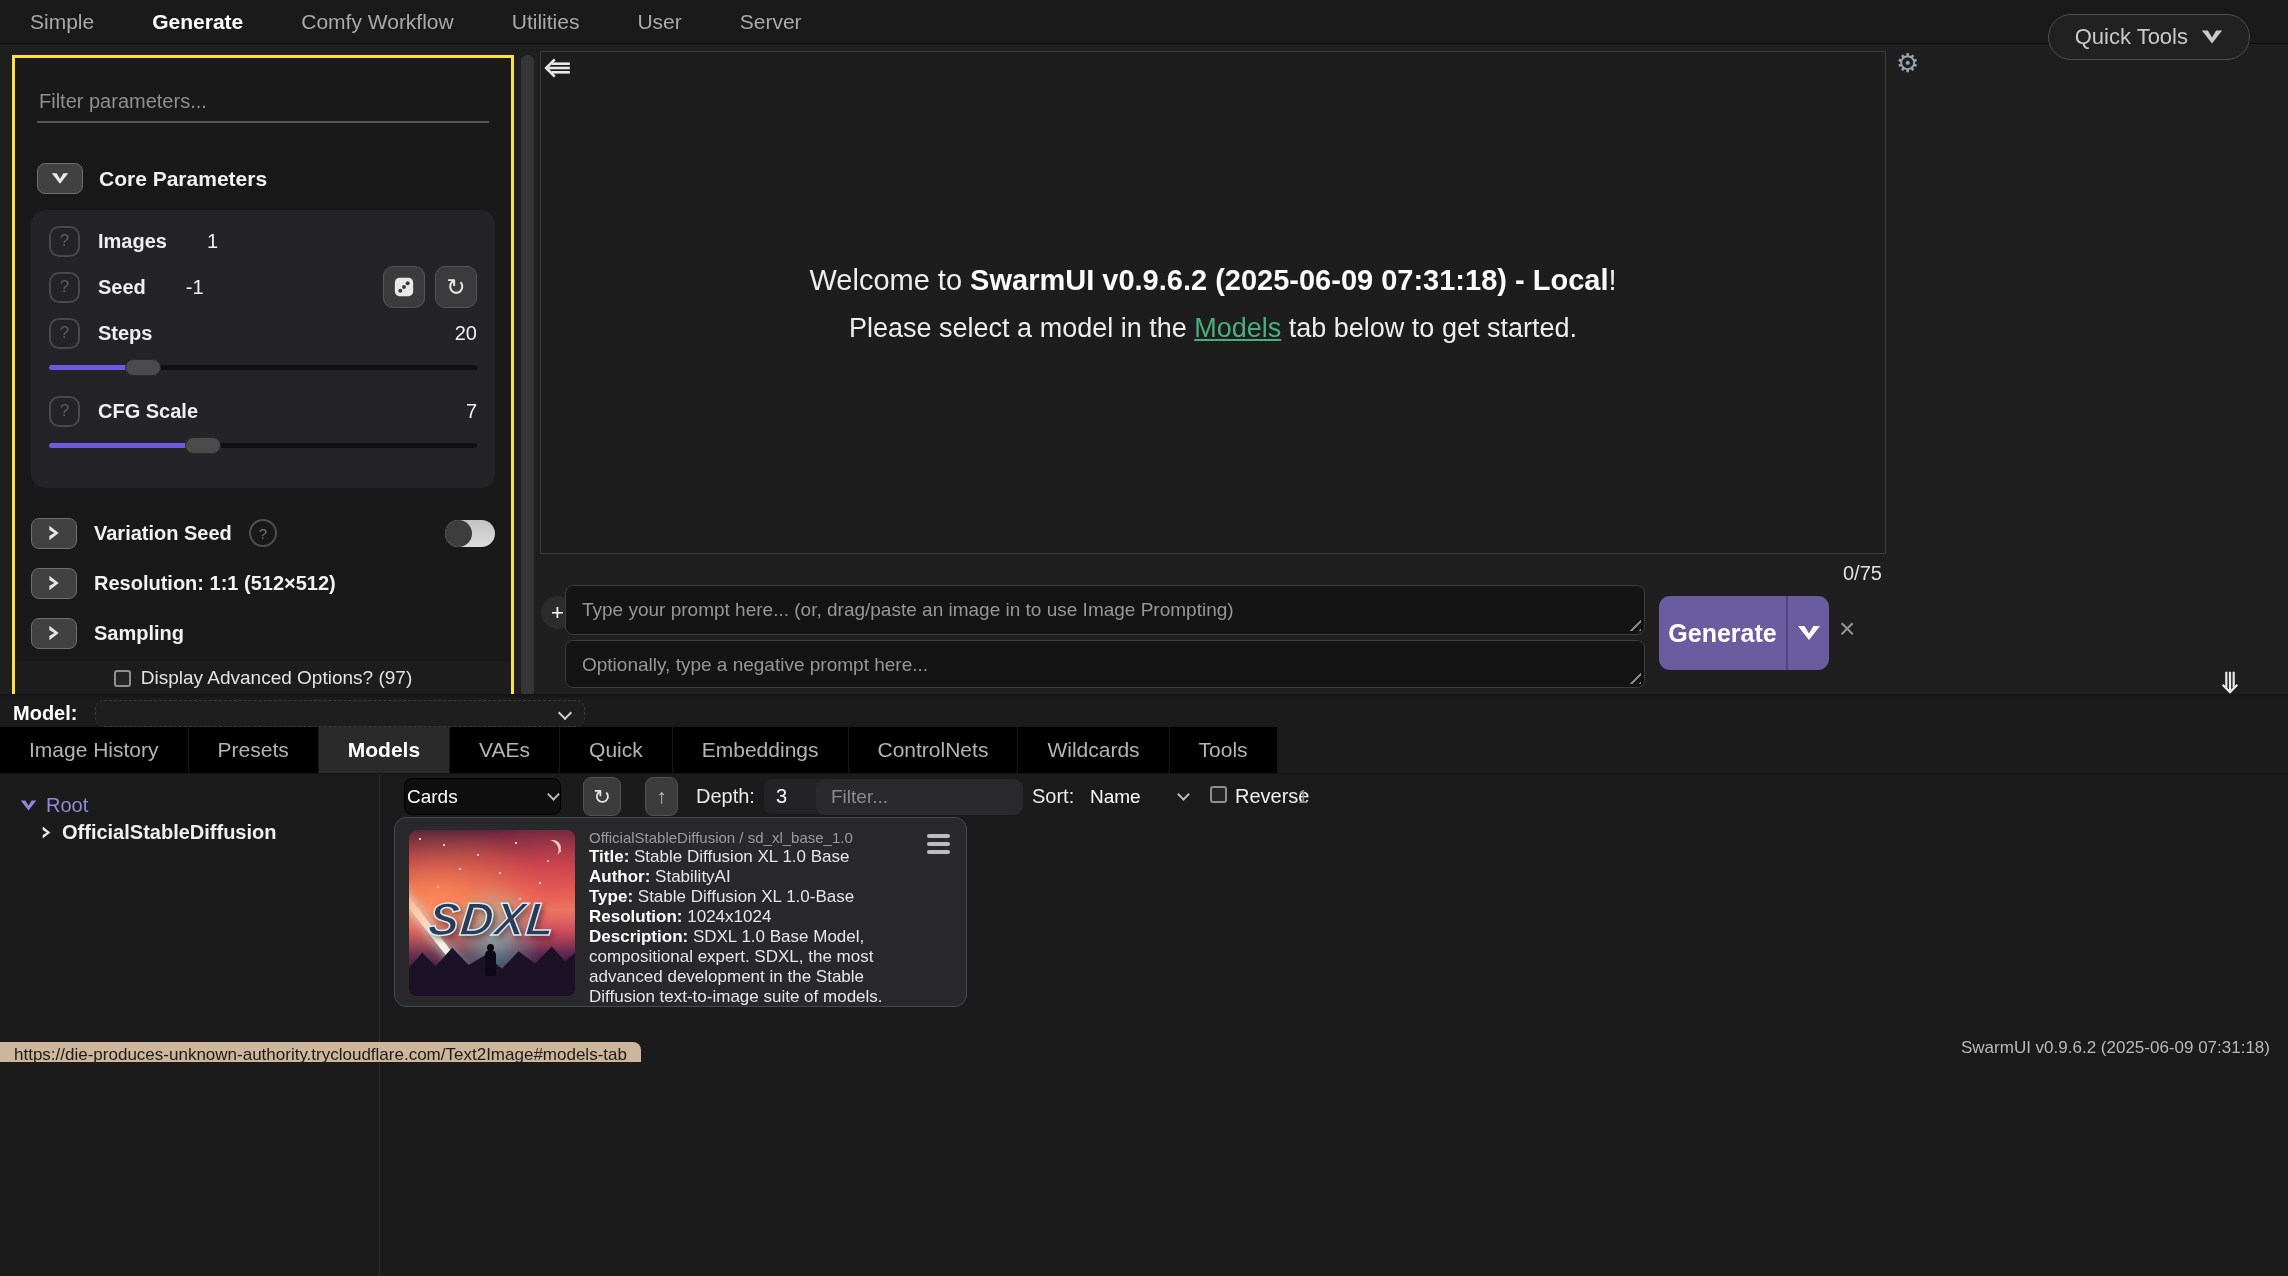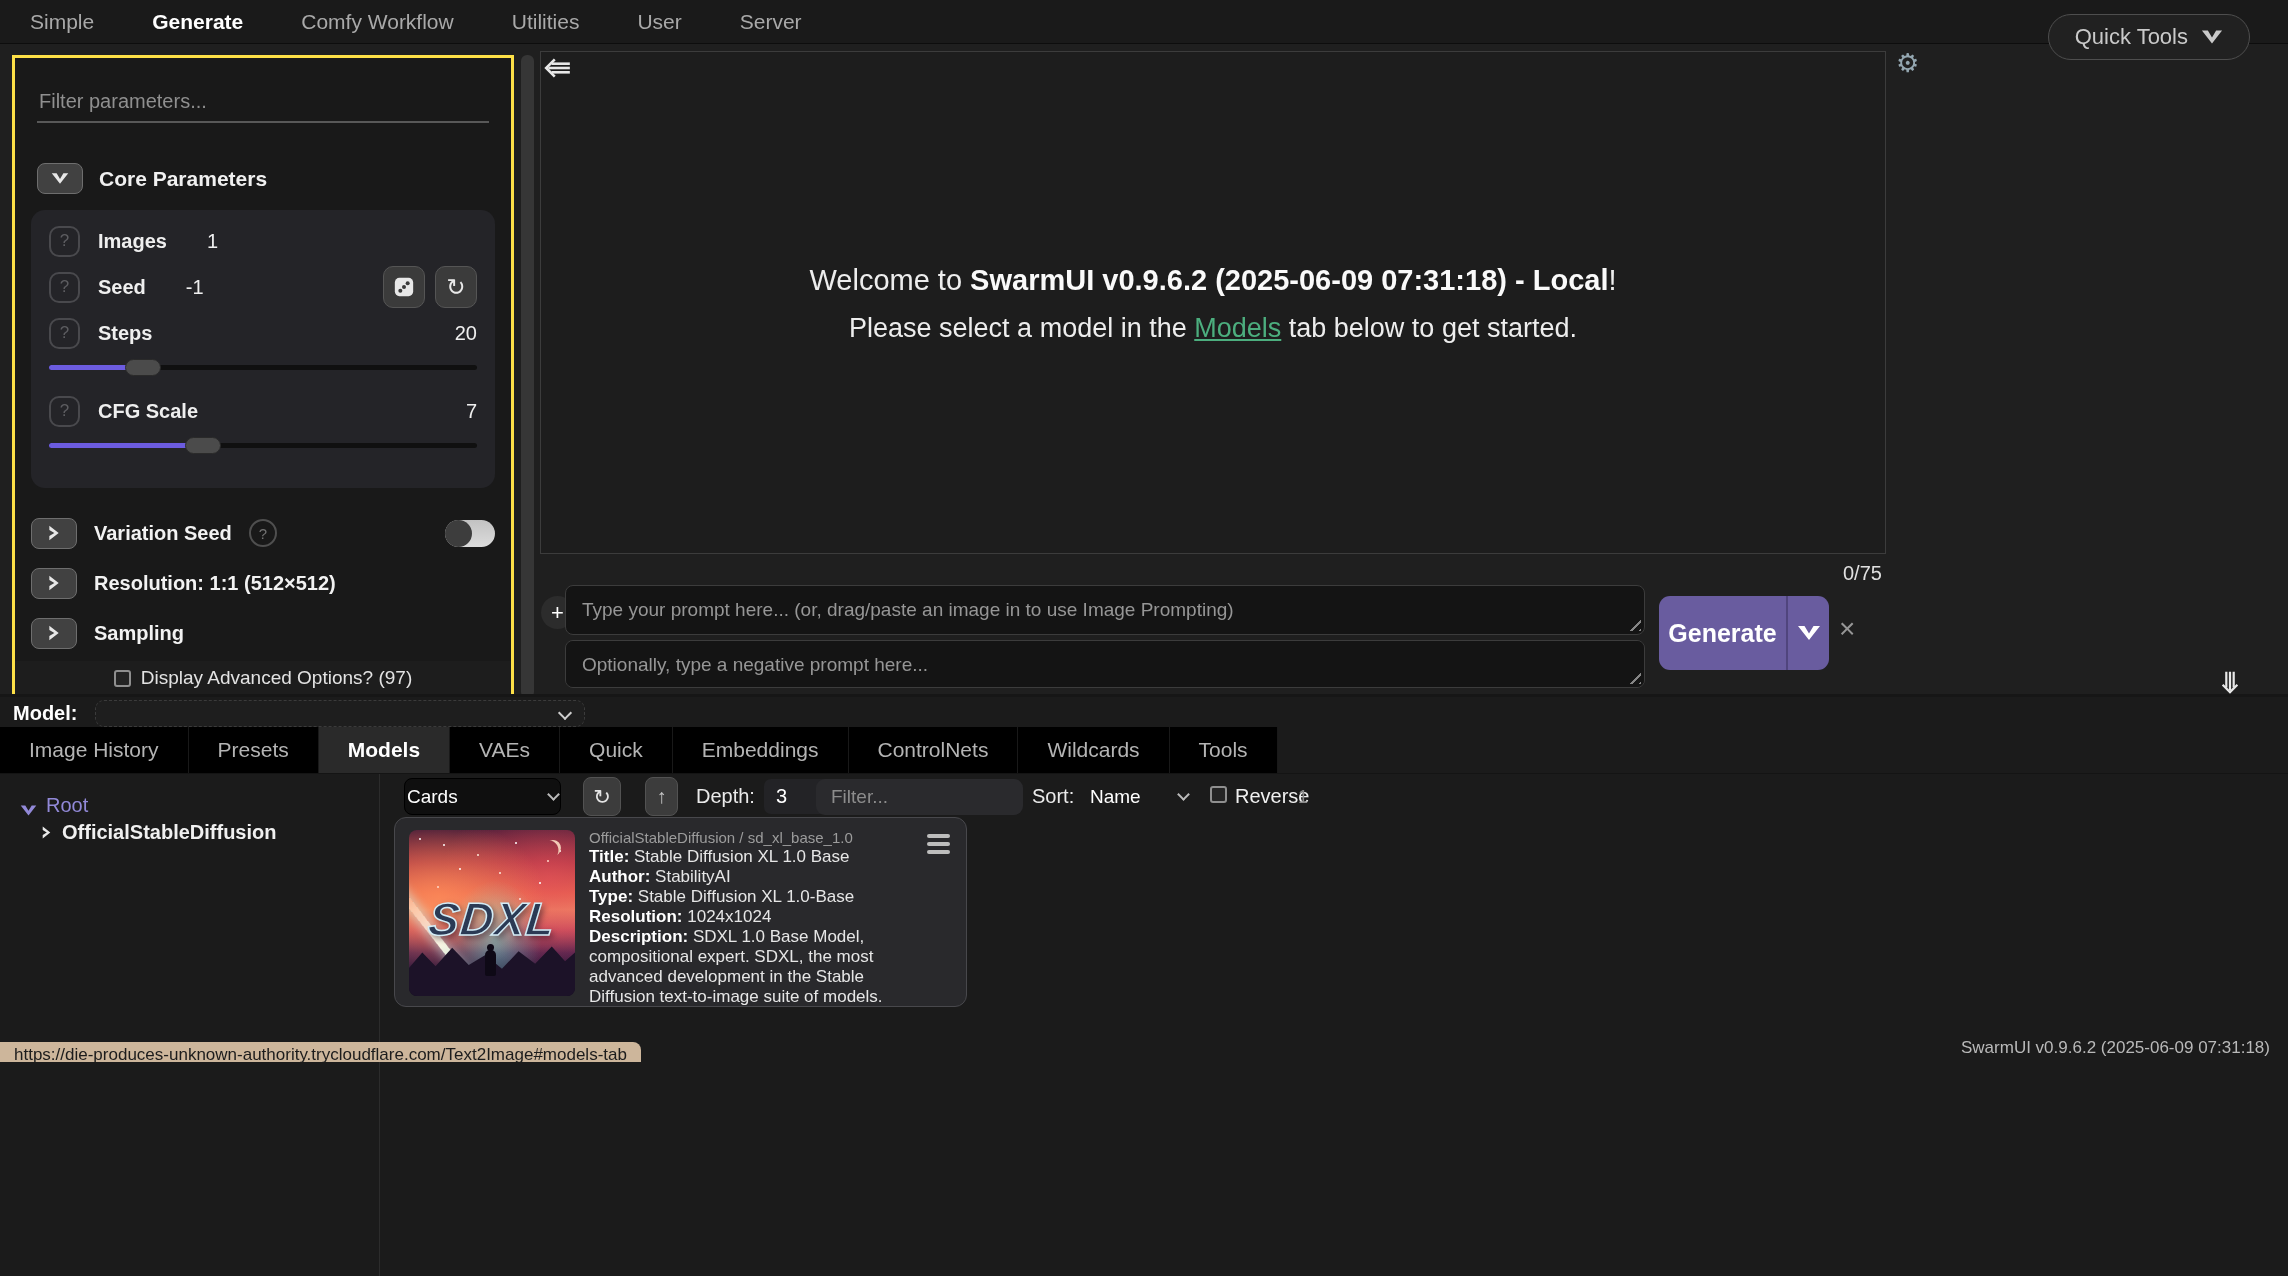--- a/index.html
+++ b/index.html
@@ -106,21 +106,21 @@
     border:1px dashed #3b3b3b; border-radius:9px; background:#1e1e1e; }
   .model-select .chev { position:absolute; right:14px; top:7px; width:10px; height:10px;
     border-right:2px solid #cfcfcf; border-bottom:2px solid #cfcfcf; transform:rotate(45deg); }
   .tabbar { position:absolute; left:0; top:30px; width:100%; height:47px; display:flex;
     border-bottom:1px solid #141414; }
   .tab { padding:0 29px; line-height:46px; font-size:21px; color:#b4b4b4; background:#000000;
     border-right:1px solid #191919; white-space:nowrap; }
   .tab.active { color:#fff; font-weight:bold; background:#2a2a2a; }
   .tree-panel { position:absolute; left:0; top:77px; width:380px; bottom:0; background:#1b1b1b;
     border-right:1px solid #2c2c2c; }
-  .tree-root { position:absolute; left:20px; top:20px; display:flex; align-items:flex-end; gap:9px;
+  .tree-root { position:absolute; left:20px; top:20px; display:flex; align-items:center; gap:9px;
     color:#9289d8; font-size:20px; }
   .tree-child { position:absolute; left:40px; top:47px; display:flex; align-items:center; gap:9px;
     color:#f0f0f0; font-size:20px; font-weight:bold; }
 
   .mtoolbar { position:absolute; left:380px; top:77px; right:0; height:62px; }
   .cards-select { position:absolute; left:24px; top:4px; width:157px; height:37px; background:#0f0f0f;
     border:1px solid #000; border-radius:8px; display:flex; align-items:center; padding:0 2px;
     color:#fff; font-size:19px; }
   .cards-select .chev { margin-left:auto; width:9px; height:9px; border-right:2px solid #bbb;
     border-bottom:2px solid #bbb; transform:rotate(45deg); margin-top:-4px; }

